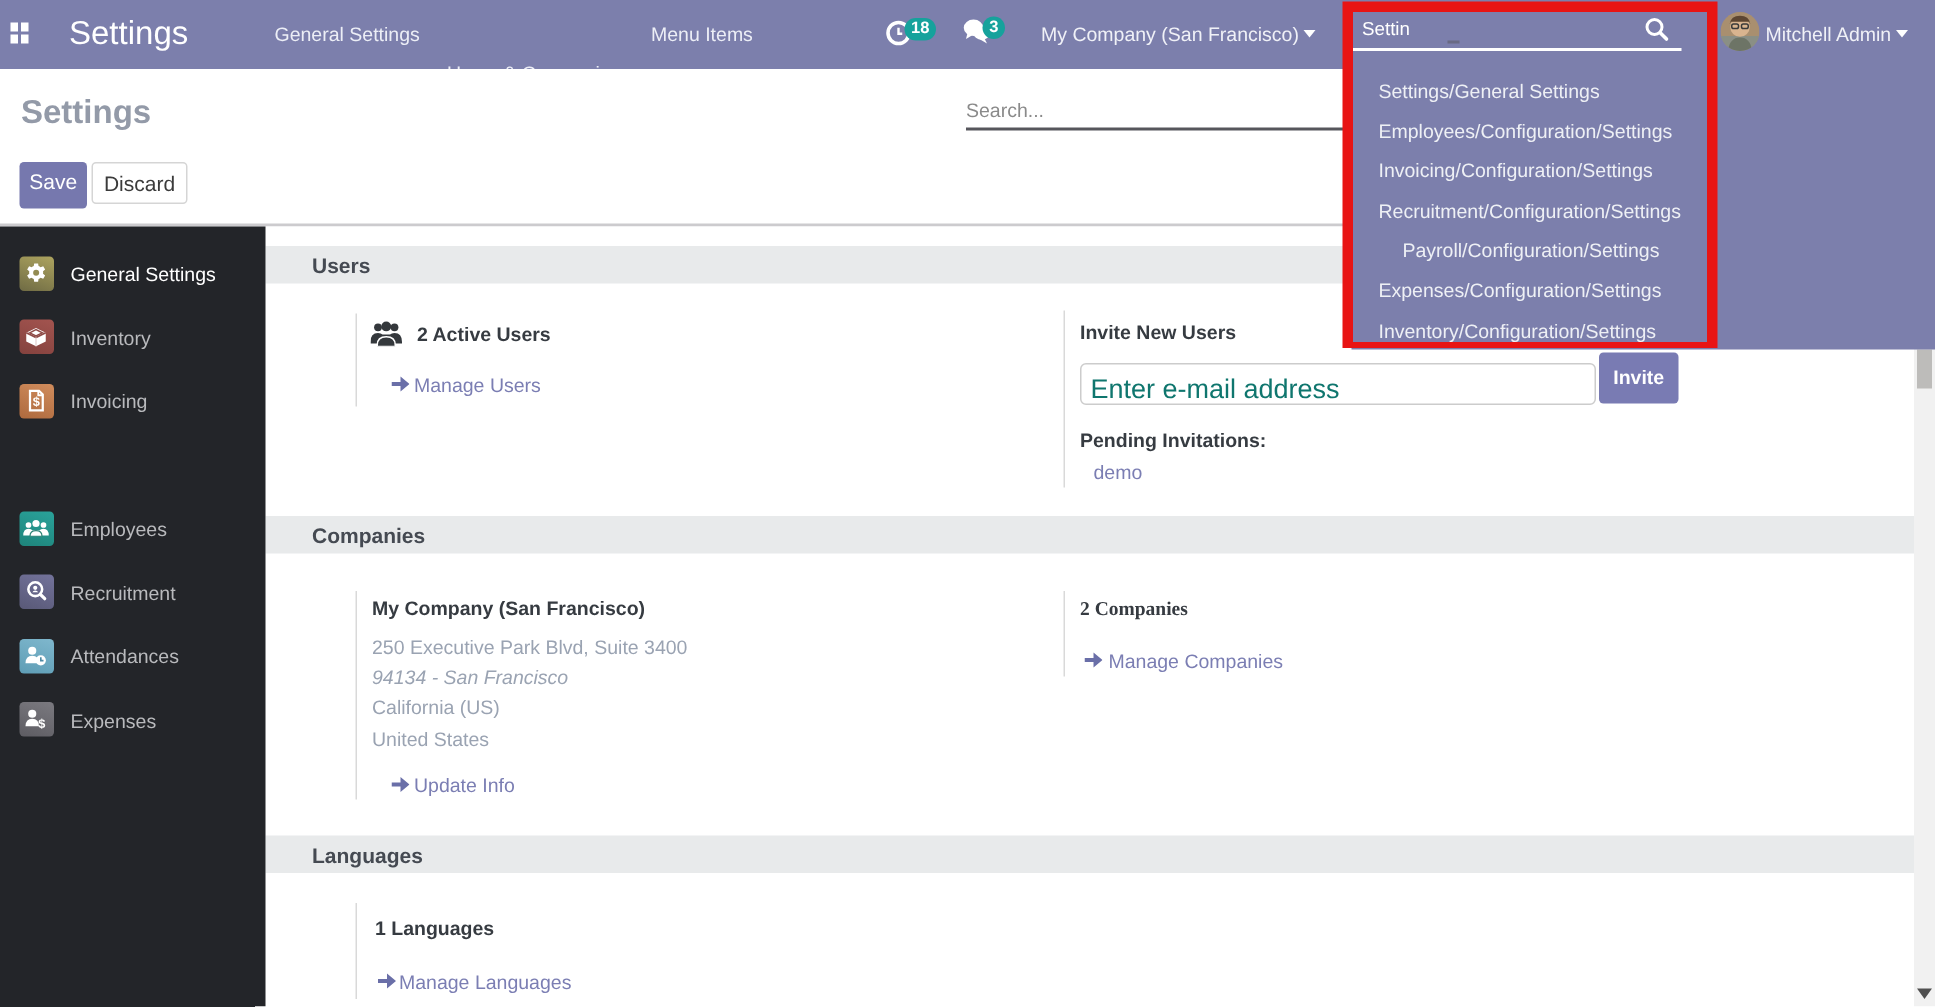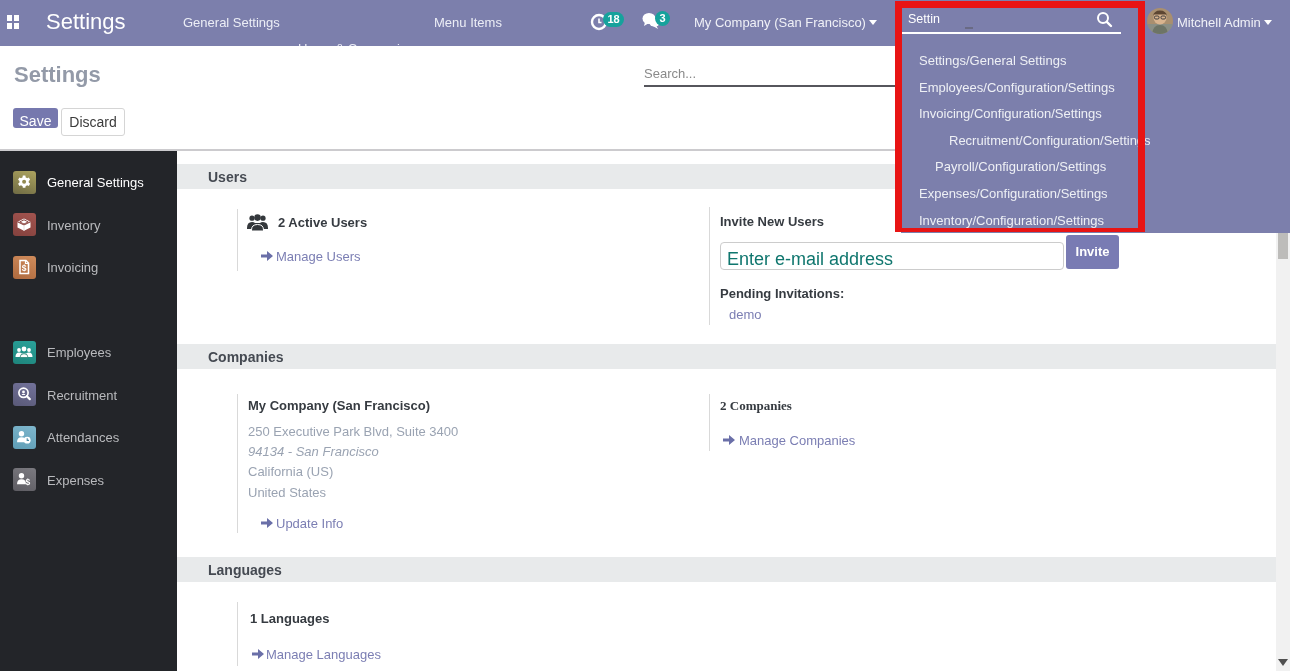--- a/index.html
+++ b/index.html
@@ -15,21 +15,21 @@
 .navmenu { top:15px; font-size:13px; color:#eceef6; }
 #nm1 { left:183px; } #nm2 { left:298px;margin-top:26px; } #nm3 { left:434px; }
 .badge { position:absolute; background:#16a29c; color:#fff; font-size:10px; font-weight:bold; border-radius:8px; text-align:center; }
 #companymenu { left:694px; top:15px; font-size:13px; color:#f0f1f7; }
 .caret { position:absolute; width:0; height:0; border-left:4.5px solid transparent; border-right:4.5px solid transparent; border-top:5px solid #fff; }
 #adminname { left:1177px; top:15px; font-size:13px; color:#f0f1f7; z-index:22;}
 
 
 #cpanel { left:0; top:46px; width:1290px; height:105px; background:#fff; border-bottom:2px solid #cccbce; }
 #bigtitle { left:14px; top:62px; font-size:22px; font-weight:bold; color:#939aa8; }
-#savebtn { left:13px; top:108px; width:45px; height:20px; background:#7678ae; border-radius:3px; color:#fff; font-size:14px; text-align:center; line-height:27px; }
+#savebtn { left:13px; top:108px; width:45px; height:31px; background:#7678ae; border-radius:3px; color:#fff; font-size:14px; text-align:center; line-height:27px; }
 #discardbtn { left:61px; top:108px; width:64px; height:28px; background:#fff; border:1px solid #d5d5d5; border-radius:3px; color:#3b3b3b; font-size:14px; text-align:center; line-height:26px; }
 #searchph { left:644px; top:66px; font-size:13px; color:#8a8a8a; }
 #searchline { left:644px; top:85px; width:252px; height:2px; background:#56565c; }
 
 
 #sidebar { left:0; top:151px; width:177px; height:520px; background:#232529; z-index:2; }
 .sitem { position:absolute; left:0; width:177px; height:22px; }
 .sicon { position:absolute; left:13px; top:0; width:23px; height:23px; border-radius:3px; overflow:hidden; }
 .slabel { position:absolute; left:47px; top:4.5px; font-size:13px; color:#b9babd; }
 .slabel.sel { color:#fff; }
@@ -187,21 +187,21 @@
     <div id="paneltxt">Settin</div>
     <div style="position:absolute; left:64px; top:27px; width:8px; height:2px; background:rgba(90,90,100,0.55);"></div>
     <div id="panelline"></div>
     <svg style="position:absolute; left:195px; top:11px;" width="17" height="17" viewBox="0 0 17 17">
       <circle cx="7" cy="7" r="5" fill="none" stroke="#fff" stroke-width="2"></circle>
       <path d="M10.8 10.8 L15 15" stroke="#fff" stroke-width="2.4" stroke-linecap="round"></path>
     </svg>
     <div class="pitem" style="top:53px;">Settings/General Settings</div>
     <div class="pitem" style="top:80px;">Employees/Configuration/Settings</div>
     <div class="pitem" style="top:106px;">Invoicing/Configuration/Settings</div>
-    <div class="pitem" style="top:133px;margin-left:30px;">Recruitment/Configuration/Settings</div>
+    <div class="pitem" style="top:133px;">Recruitment/Configuration/Settings</div>
     <div class="pitem" style="top:159px;margin-left:16px;">Payroll/Configuration/Settings</div>
     <div class="pitem" style="top:186px;">Expenses/Configuration/Settings</div>
     <div class="pitem" style="top:213px;">Inventory/Configuration/Settings</div>
   </div>
 
   <div class="sitem" style="top: 170.5px; z-index: 3; position: absolute;">
       <div class="sicon" style="background:linear-gradient(200deg,#ada45f,#6f6b44);">
         <svg width="22" height="22" viewBox="0 0 22 22">
           <path d="M9.8 4.6 l-.3 1.8 a4.8 4.8 0 0 0-1.4.8 l-1.7-.7 -1.3 2.2 1.4 1.2 a4.8 4.8 0 0 0 0 1.6 l-1.4 1.2 1.3 2.2 1.7-.7 a4.8 4.8 0 0 0 1.4.8 l.3 1.8 h2.6 l.3-1.8 a4.8 4.8 0 0 0 1.4-.8 l1.7.7 1.3-2.2 -1.4-1.2 a4.8 4.8 0 0 0 0-1.6 l1.4-1.2 -1.3-2.2 -1.7.7 a4.8 4.8 0 0 0-1.4-.8 l-.3-1.8 z" fill="#fff"></path>
           <circle cx="11.1" cy="10.8" r="2" fill="#938b52"></circle>

